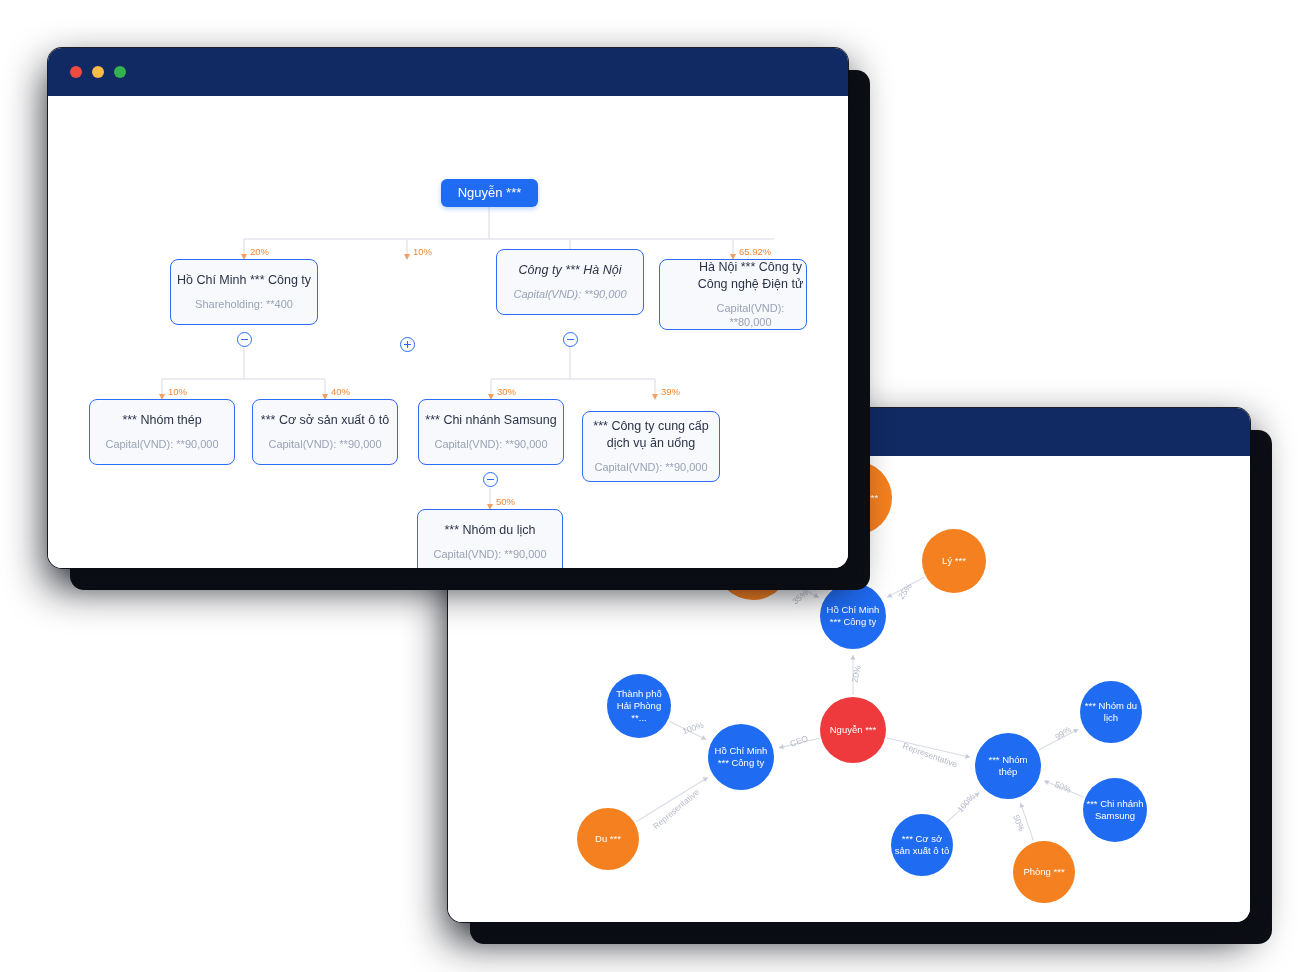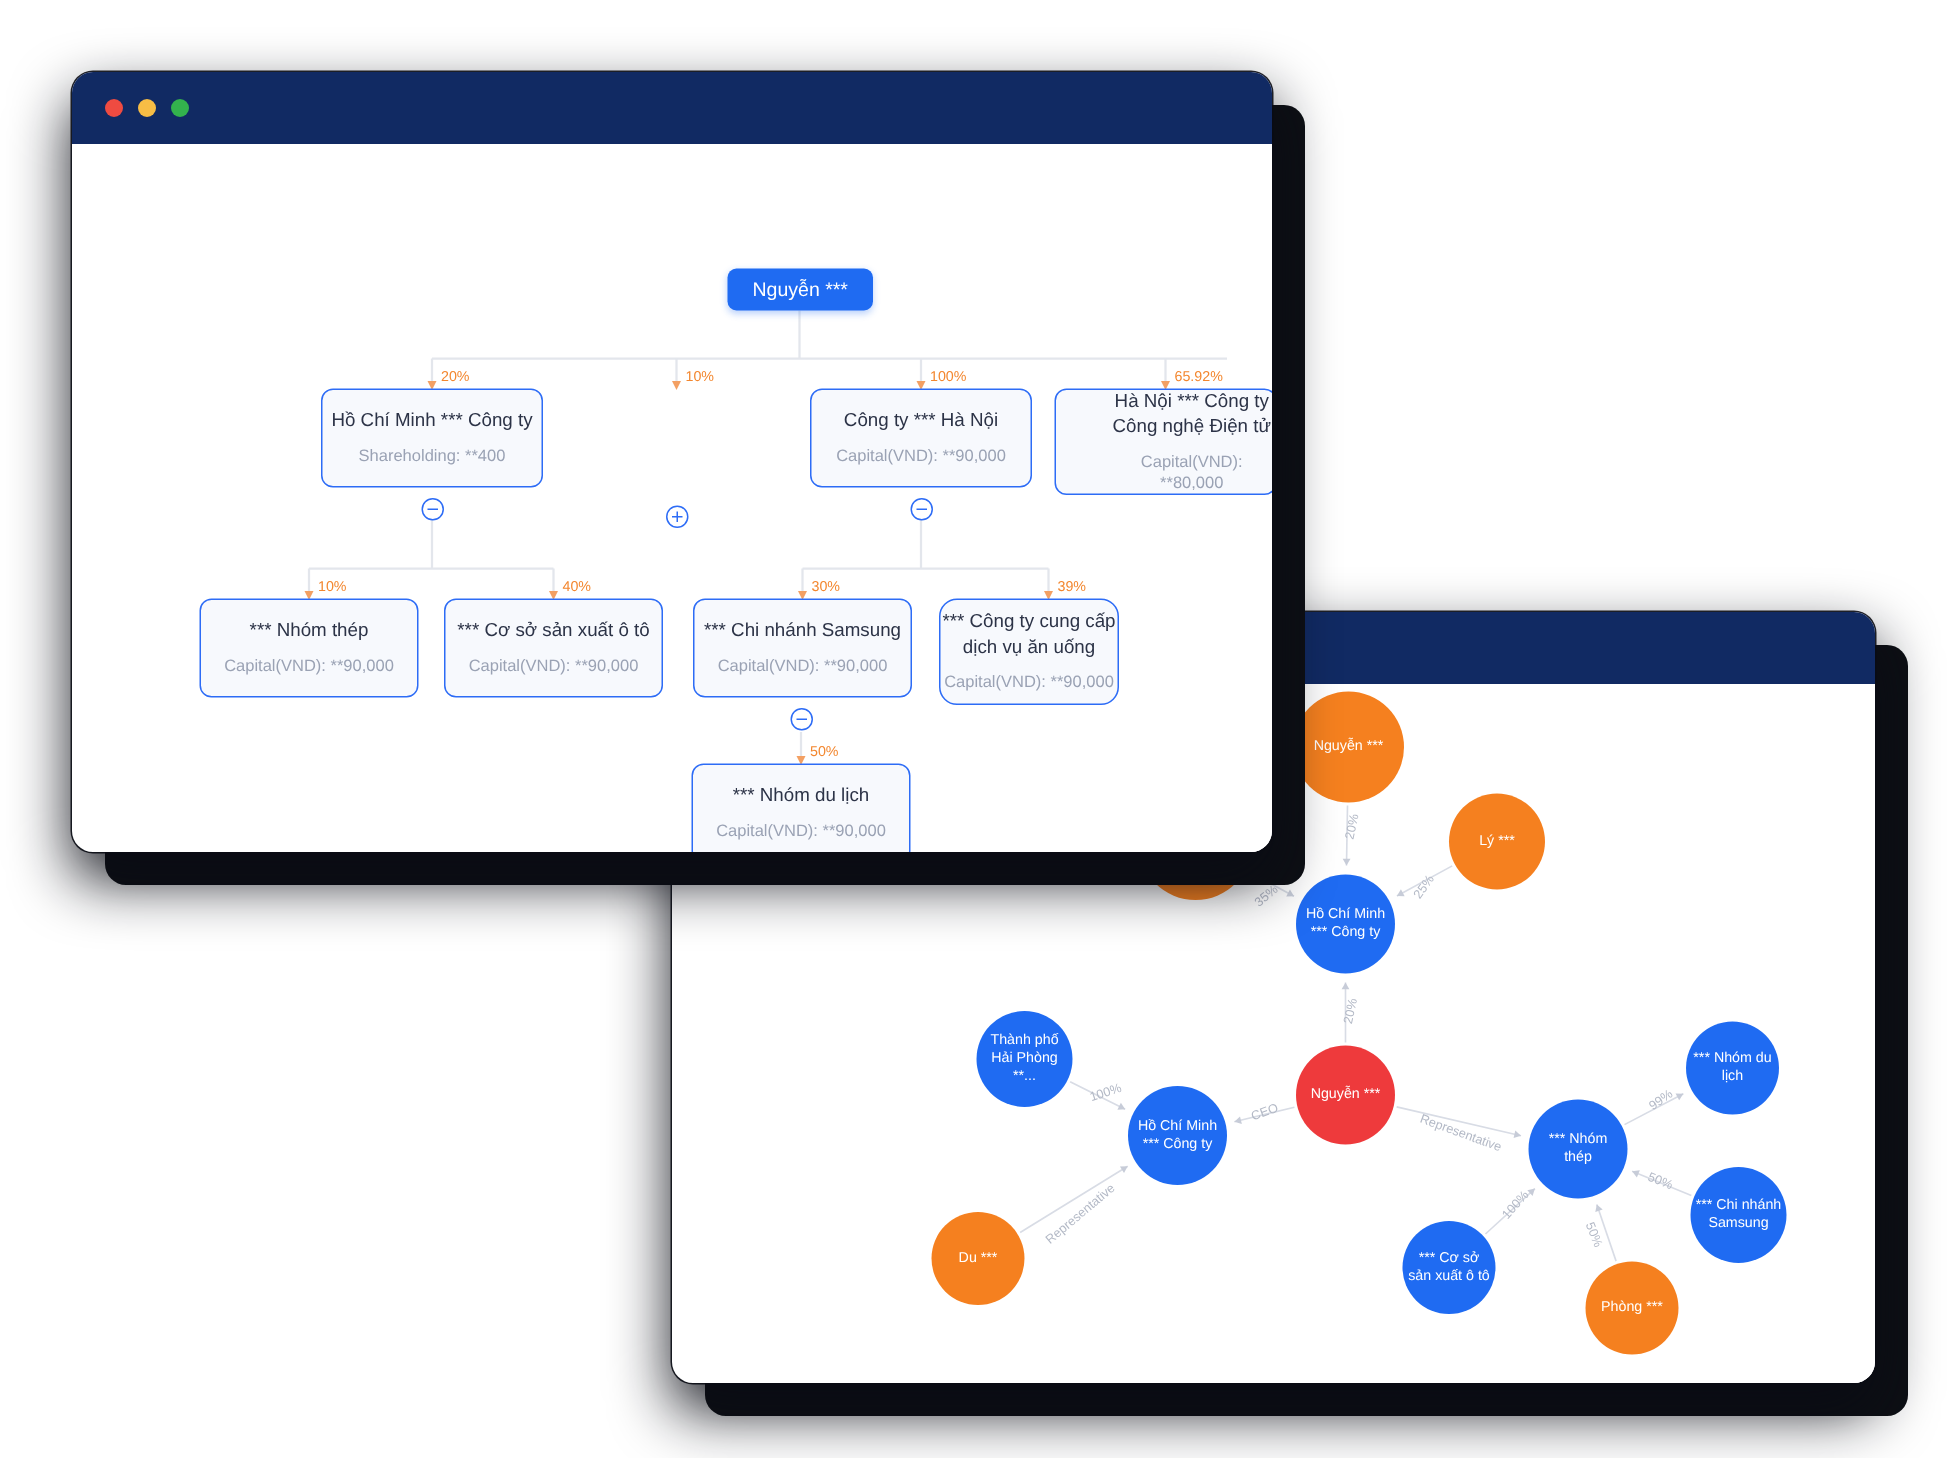--- a/index.html
+++ b/index.html
@@ -26,21 +26,21 @@
   .titlebar {
     height: 48px;
     background: #112a63;
     display: flex; align-items: center; padding-left: 22px; gap: 10px;
   }
   .dot { width: 12px; height: 12px; border-radius: 50%; }
   .dot.red { background: #ef4b41; }
   .dot.yellow { background: #f7bd45; }
   .dot.green { background: #33b24d; }
 
-  .canvas { position: relative; width: 100%; height: calc(100% - 48px); background: #fff; margin-left: 44px; }
+  .canvas { position: relative; width: 100%; height: calc(100% - 48px); background: #fff; }
 
   
   .tree-svg { position: absolute; left: 0; top: 0; }
   .node {
     position: absolute;
     border: 1.4px solid #2d6cf6;
     border-radius: 8px;
     background: #f7f9fd;
     display: flex; flex-direction: column; align-items: center; justify-content: center;
     text-align: center;
@@ -138,21 +138,21 @@
 
       <div class="pct" style="left:202px;top:150px;">20%</div>
       <div class="pct" style="left:365px;top:150px;">10%</div>
       <div class="pct" style="left:528px;top:150px;">100%</div>
       <div class="pct" style="left:691px;top:150px;">65.92%</div>
 
       <div class="node" style="left:122px;top:163px;width:148px;height:66px;">
         <div class="n-title">Hồ Chí Minh *** Công ty</div>
         <div class="n-sub">Shareholding: **400</div>
       </div>
-      <div class="node" style="left:448px;top:163px;width:148px;height:66px;">
+      <div class="node" style="left:448px;top:153px;width:148px;height:66px;font-style:italic;">
         <div class="n-title">Công ty *** Hà Nội</div>
         <div class="n-sub">Capital(VND): **90,000</div>
       </div>
       <div class="node" style="left:611px;top:163px;width:148px;height:71px;padding-left:35px;">
         <div class="n-title">Hà Nội *** Công ty Công nghệ Điện tử</div>
         <div class="n-sub">Capital(VND): **80,000</div>
       </div>
 
       <div class="toggle" style="left:189px;top:236px;"></div>
       <div class="toggle plus" style="left:352px;top:241px;"></div>
@@ -168,21 +168,21 @@
         <div class="n-sub">Capital(VND): **90,000</div>
       </div>
       <div class="node" style="left:204px;top:303px;width:146px;height:66px;">
         <div class="n-title">*** Cơ sở sản xuất ô tô</div>
         <div class="n-sub">Capital(VND): **90,000</div>
       </div>
       <div class="node" style="left:370px;top:303px;width:146px;height:66px;">
         <div class="n-title">*** Chi nhánh Samsung</div>
         <div class="n-sub">Capital(VND): **90,000</div>
       </div>
-      <div class="node" style="left:534px;top:303px;width:120px;height:71px;border-radius:12px;">
+      <div class="node" style="left:534px;top:315px;width:138px;height:71px;">
         <div class="n-title">*** Công ty cung cấp dịch vụ ăn uống</div>
         <div class="n-sub">Capital(VND): **90,000</div>
       </div>
 
       <div class="toggle" style="left:435px;top:376px;"></div>
 
       <div class="pct" style="left:448px;top:400px;">50%</div>
       <div class="node" style="left:369px;top:413px;width:146px;height:66px;">
         <div class="n-title">*** Nhóm du lịch</div>
         <div class="n-sub">Capital(VND): **90,000</div>

